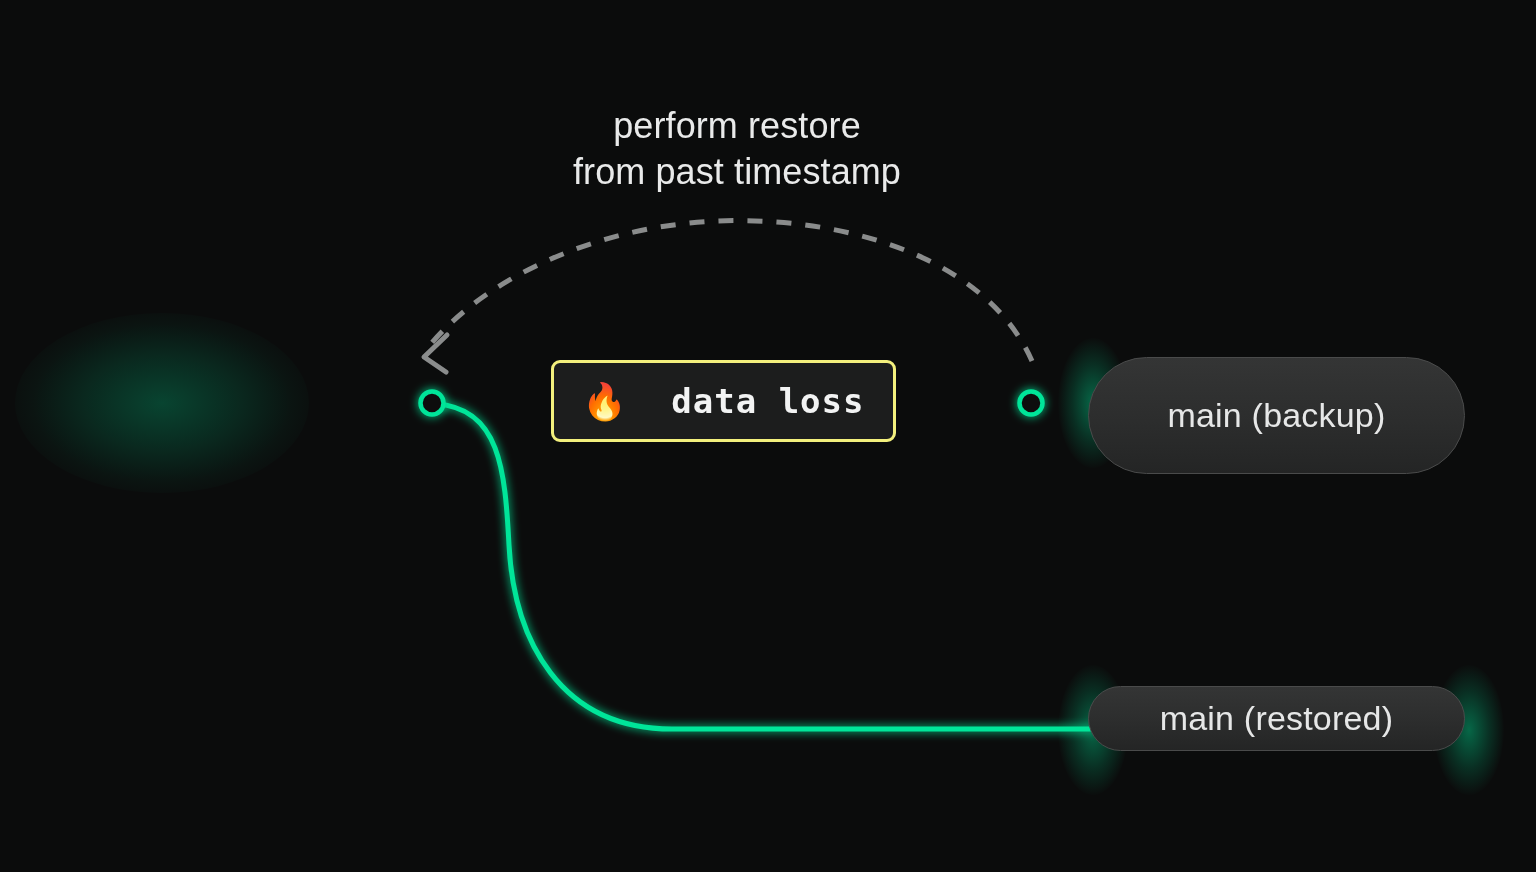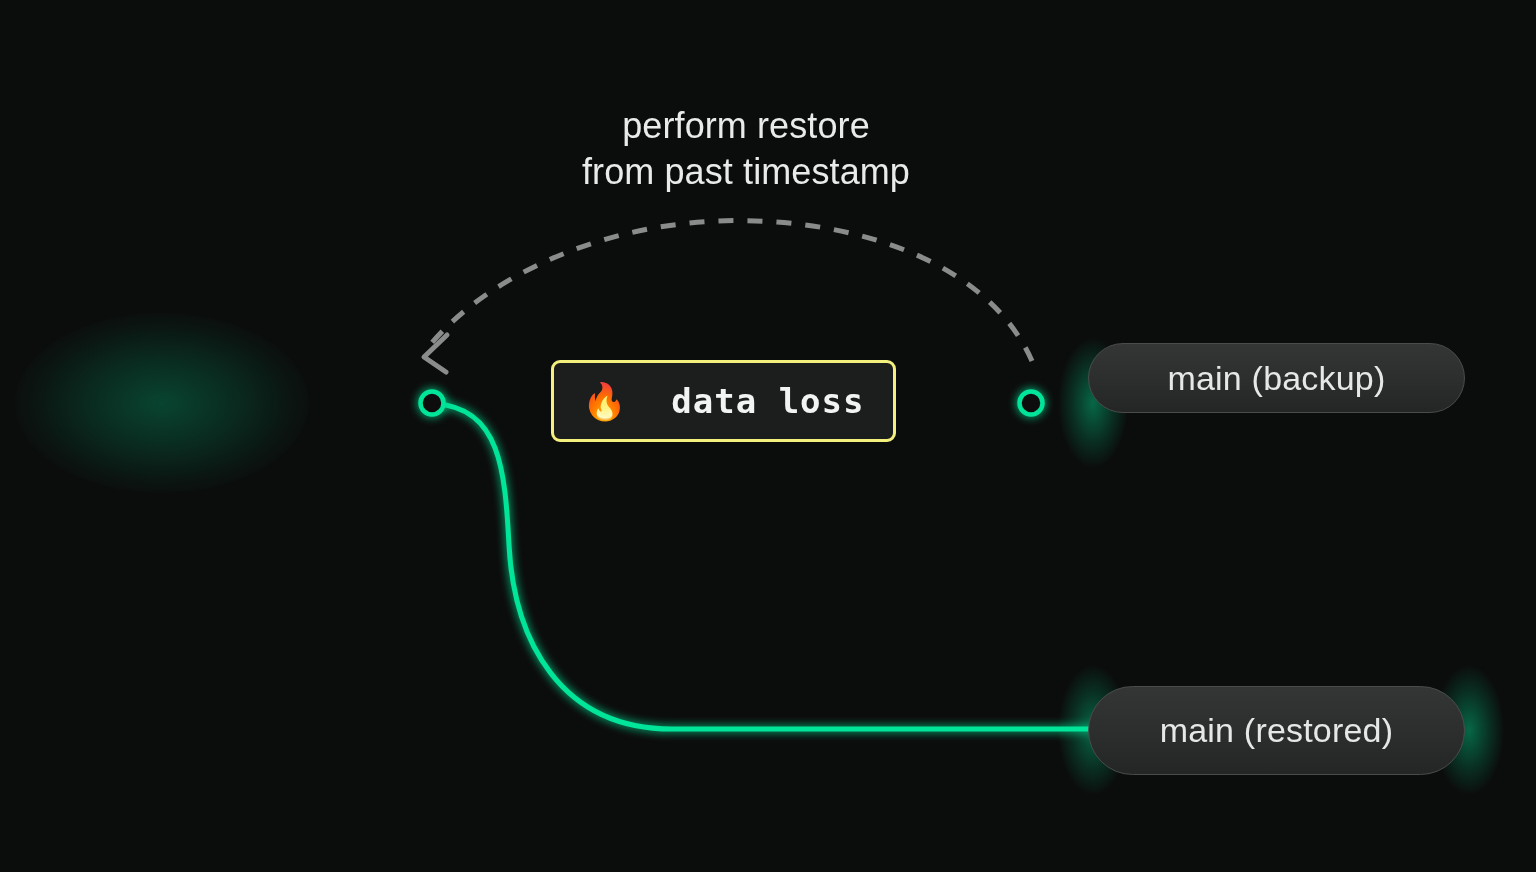--- a/index.html
+++ b/index.html
@@ -20,21 +20,21 @@
   #wires {
     position: absolute;
     left: 0; top: 0;
     width: 1536px;
     height: 872px;
   }
 
   
   #caption {
     position: absolute;
-    left: 16px;
+    left: 7px;
     top: 103px;
     width: 1460px;
     text-align: center;
     color: #e9eaea;
     font-size: 36px;
     line-height: 46px;
     letter-spacing: .1px;
     white-space: pre-line;
     pointer-events: none;
   }
@@ -78,29 +78,29 @@
     pointer-events: none;
   }
 
   
   .pill.grey {
     border: 1.5px solid #4a4b4b;
     background: linear-gradient(180deg, #343535 0%, #2c2d2d 55%, #242525 100%);
   }
   #node-backup {
     left: 1088px;
-    top: 343px;
+    top: 357px;
     width: 377px;
-    height: 70px;
+    height: 117px;
   }
   #node-restored {
     left: 1088px;
     top: 686px;
     width: 377px;
-    height: 89px;
+    height: 65px;
   }
 
   
   .edge-glow {
     position: absolute;
     width: 70px;
     height: 130px;
     border-radius: 50%;
     pointer-events: none;
   }

